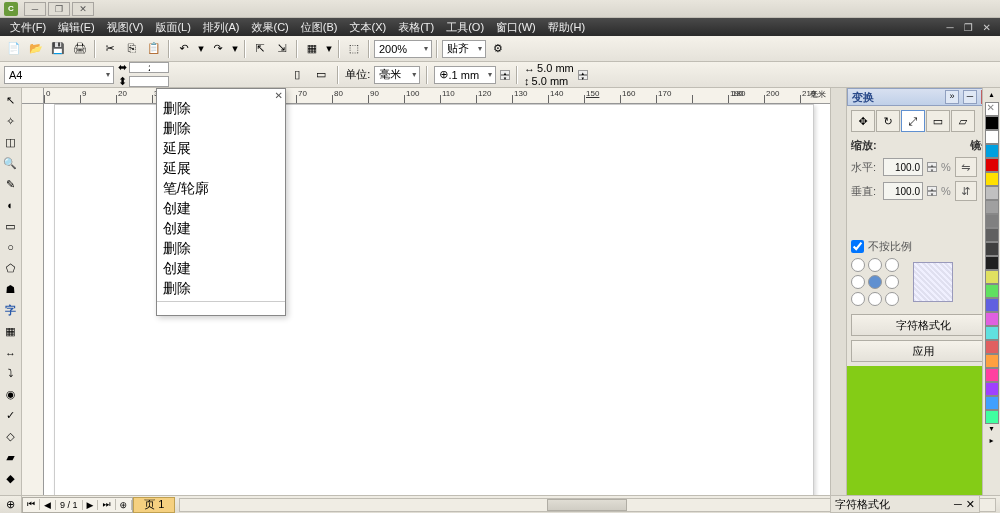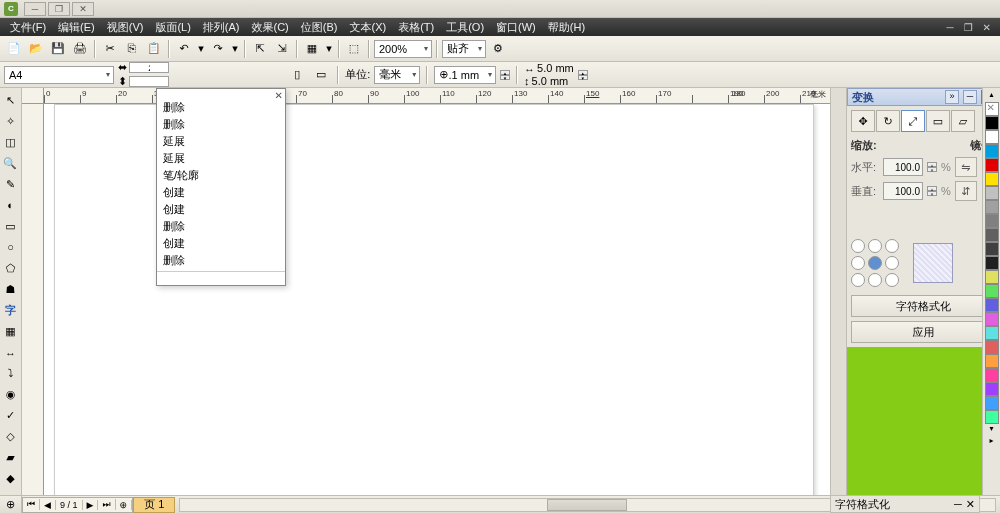--- a/index.html
+++ b/index.html
@@ -31,21 +31,21 @@
 .ruler-v{position:absolute;top:16px;left:0;width:22px;bottom:0;background:#f5f2ea;border-right:1px solid #999}
 .ruler-corner{position:absolute;top:0;left:0;width:22px;height:16px;background:#f5f2ea;border-right:1px solid #999;border-bottom:1px solid #999}
 .tick-label{position:absolute;top:1px;font-size:8px;color:#333}
 .tick{position:absolute;bottom:0;width:1px;height:4px;background:#666}
 .tick.major{height:8px}
 .canvas-page{position:absolute;top:16px;left:22px;right:0;bottom:0;background:#fff}
 .page-shadow{position:absolute;left:10px;top:0;width:760px;height:440px;background:#fff;box-shadow:2px 2px 4px rgba(0,0,0,0.15);border:1px solid #ccc}
 .history{position:absolute;left:134px;top:0;width:130px;background:#fff;border:1px solid #888;box-shadow:2px 2px 6px rgba(0,0,0,0.2);z-index:10}
 .history .h-close{position:absolute;right:2px;top:1px;cursor:pointer;font-size:10px;color:#555}
 .history .h-list{padding:10px 4px 2px 4px}
-.history .h-item{padding:1px 2px;font-size:11px;cursor:pointer}
+.history .h-item{padding:1px 2px;font-size:14px;cursor:pointer}
 .history .h-status{border-top:1px solid #ccc;padding:2px;height:14px}
 .docker-area{width:170px;background:#e8e5dc;border-left:1px solid #c0bdb4;position:relative;display:flex}
 .docker-strip{width:16px;background:#e0ddd4;border-right:1px solid #c0bdb4}
 .docker{flex:1;background:#84cc16}
 .docker-title{height:18px;background:linear-gradient(#d8e0f0,#c0d0e8);border:1px solid #90a0c0;display:flex;align-items:center;padding:0 4px;gap:4px}
 .docker-title .dt-text{flex:1;color:#2a4a8a;font-weight:bold}
 .docker-title .dt-btn{width:14px;height:14px;border:1px solid #90a0c0;background:#e0e8f5;font-size:9px;text-align:center;cursor:pointer}
 .docker-title .dt-btn.close{background:#f08080;border-color:#c06060;color:#fff}
 .docker-body{padding:4px;background:#e8e5dc}
 .docker-tabs{display:flex;gap:1px;margin-bottom:6px}
@@ -315,20 +315,24 @@
           <span style="width:28px">垂直:</span>
           <input type="text" value="100.0" style="">
           <div class="spin">
               <span>▴</span>
               <span>▾</span>
             </div>
           <span class="unit">%</span>
           <div class="d-btn">⇵</div>
         </div>
         <div style="height:30px"></div>
+        <div class="d-row">
+          <input type="checkbox" checked="" style="">
+          <span>不按比例</span>
+        </div>
         <div class="d-row" style="gap:14px;align-items:center">
           <div class="anchor-grid">
             <span></span>
               <span></span>
               <span></span>
             <span></span>
               <span class="sel"></span>
               <span></span>
             <span></span>
               <span></span>

